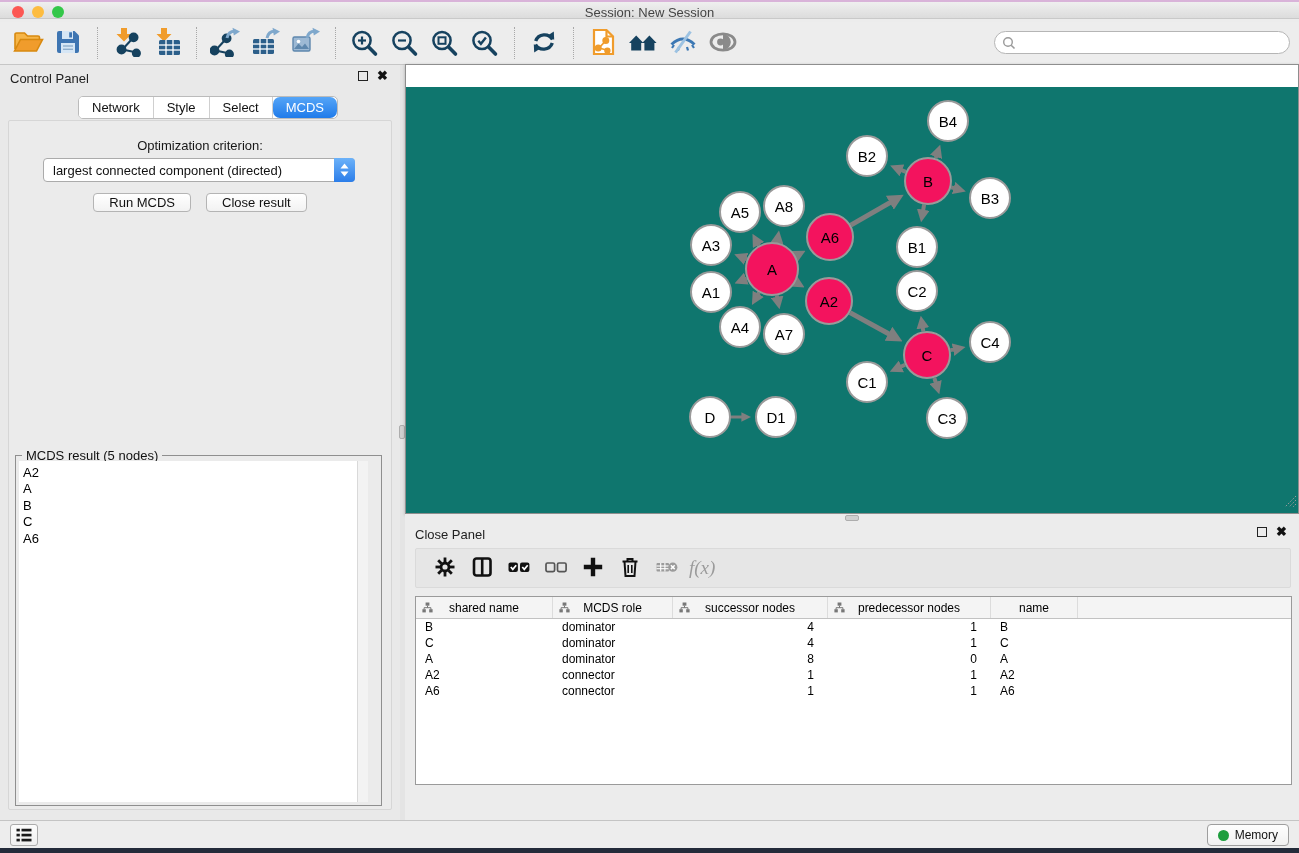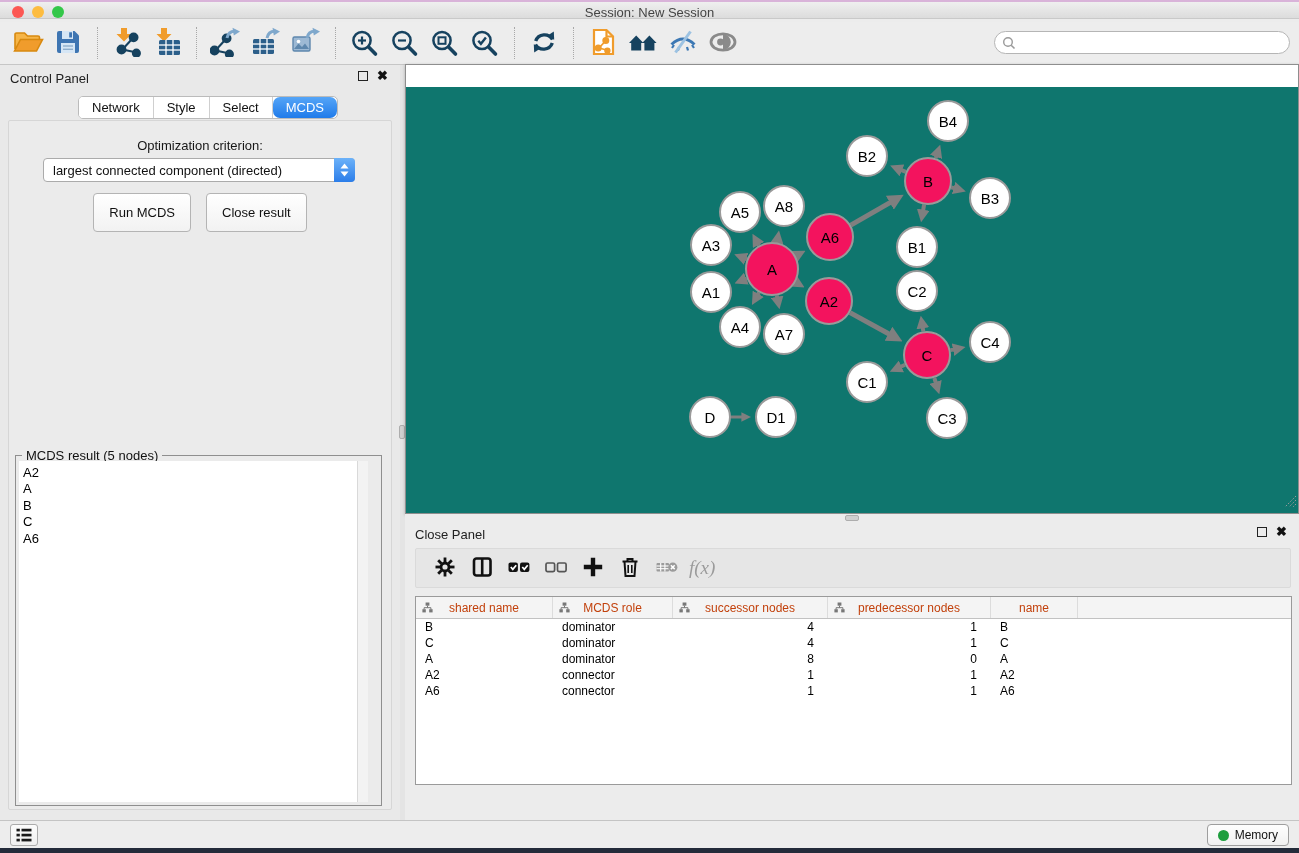--- a/index.html
+++ b/index.html
@@ -54,21 +54,21 @@
   #opt-label { position:absolute; left:0; right:0; top:17px; text-align:center; font-size:13px; color:#161616; }
   #criterion-select { position:absolute; left:34px; right:36px; top:37px; height:24px;
     background:#fff; border:1px solid #ABABAB; border-radius:4px; display:flex;
     align-items:center; cursor:pointer; }
   #criterion-select .sel-text { flex:1; font-size:13px; padding-left:9px; color:#111; white-space:nowrap; }
   #criterion-select .stepper { width:21px; height:24px; margin:-1px -1px -1px 0;
     background:linear-gradient(#6CB2F9,#2B7DE9); border-radius:0 4px 4px 0;
     display:flex; align-items:center; justify-content:center; }
   .cp-btnrow { position:absolute; left:0; right:0; top:72px; display:flex; justify-content:center; gap:15px; }
   .pushbtn { background:linear-gradient(#FFFFFF,#F2F2F2); border:1px solid #B4B4B4;
-    border-radius:4px; font-size:13px; padding:11px 15px; cursor:pointer;
+    border-radius:4px; font-size:13px; padding:1px 15px; cursor:pointer;
     font-family:"Liberation Sans",sans-serif; color:#111; }
 
   #result-group { position:absolute; left:6px; right:9px; top:334px; bottom:3px;
     border:1px solid #8F8F8F; }
   #result-title { position:absolute; top:-8px; left:6px; background:#EBEBEB;
     padding:0 4px; font-size:13px; color:#111; }
   #result-body { position:absolute; left:3px; right:13px; top:5px; bottom:3px;
     background:#fff; display:flex; }
   #result-list { flex:1; padding:4px 0 0 4px; }
   #result-list .li { font-size:13px; line-height:16.4px; color:#000; cursor:default; }
@@ -101,21 +101,21 @@
     display:flex; align-items:center; padding-left:10px; }
   .tpbtn { background:none; border:none; width:37px; height:34px; display:flex;
     align-items:center; justify-content:center; cursor:pointer; }
   .fx-label { font-family:"Liberation Serif",serif; font-style:italic; font-size:19px;
     color:#9B9B9B; padding-left:4px; cursor:default; }
 
   #data-table { position:absolute; left:10px; right:7px; top:74px; height:189px;
     background:#fff; border:1px solid #9A9A9A; overflow:hidden; }
   #tbl-header { display:flex; height:22px; background:#F4F4F4; border-bottom:1px solid #C2C2C2; }
   .th { position:relative; display:flex; align-items:center; justify-content:center;
-    font-size:12px; color:#c2410c; border-right:1px solid #DCDCDC; cursor:pointer; }
+    font-size:12px; color:#000000; border-right:1px solid #DCDCDC; cursor:pointer; }
   .th .coltype { position:absolute; left:6px; top:5px; }
   .tr { display:flex; height:16px; align-items:center; cursor:default; }
   .td { font-size:12px; color:#000; overflow:hidden; white-space:nowrap; }
   .td.l { text-align:left; padding-left:9px; }
   .td.r { text-align:right; padding-right:14px; }
 
   #tp-tabs { position:absolute; left:50%; transform:translateX(-50%); top:267px; }
 
   
   #status-bar { left:0; bottom:5px; right:0; height:28px; background:#EDEDED;

